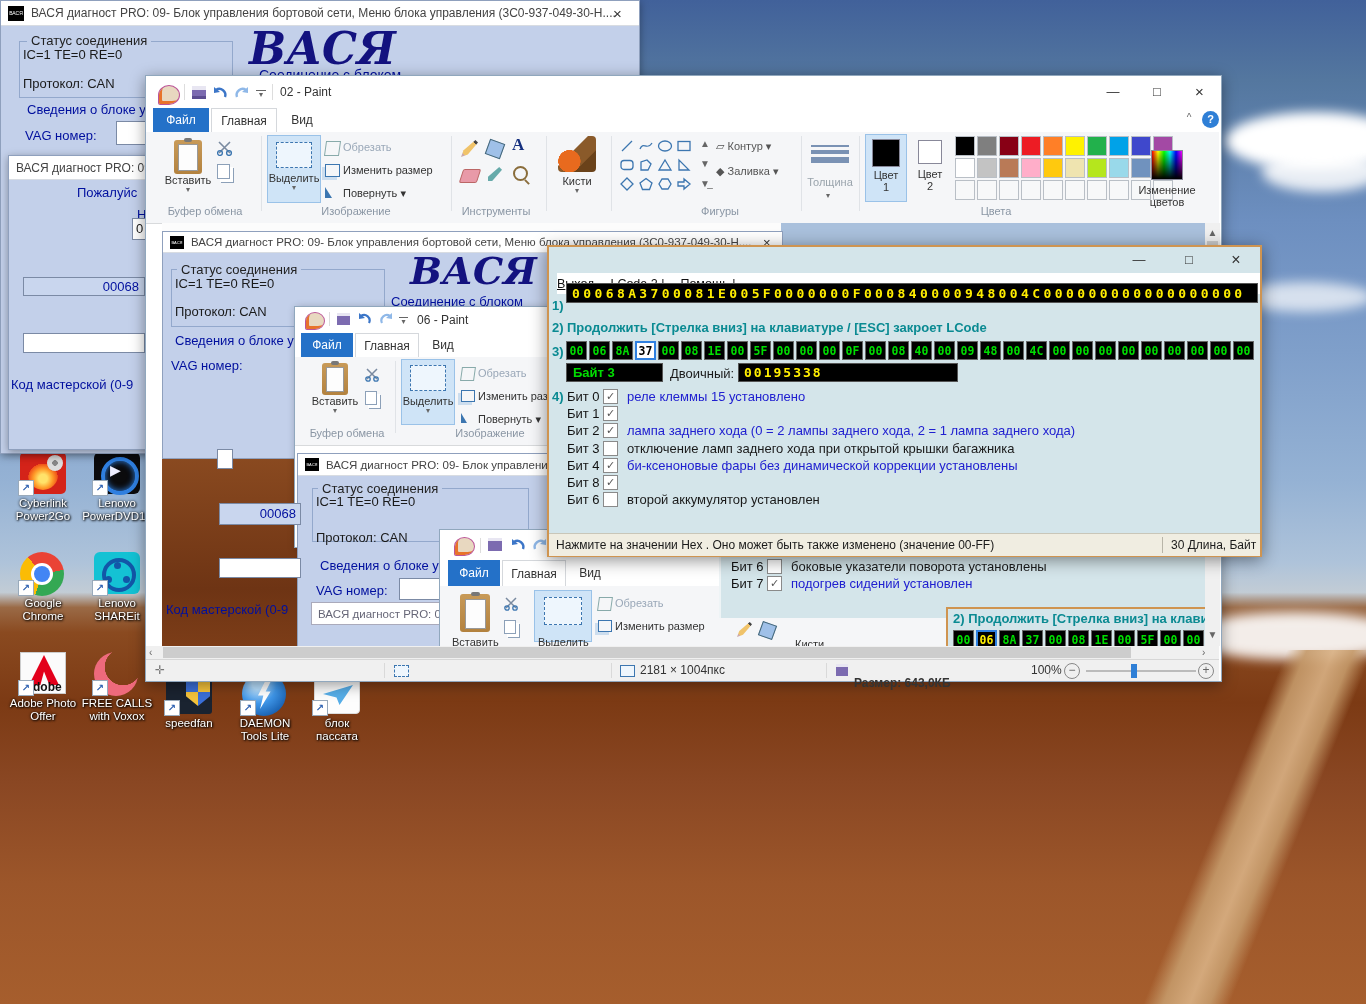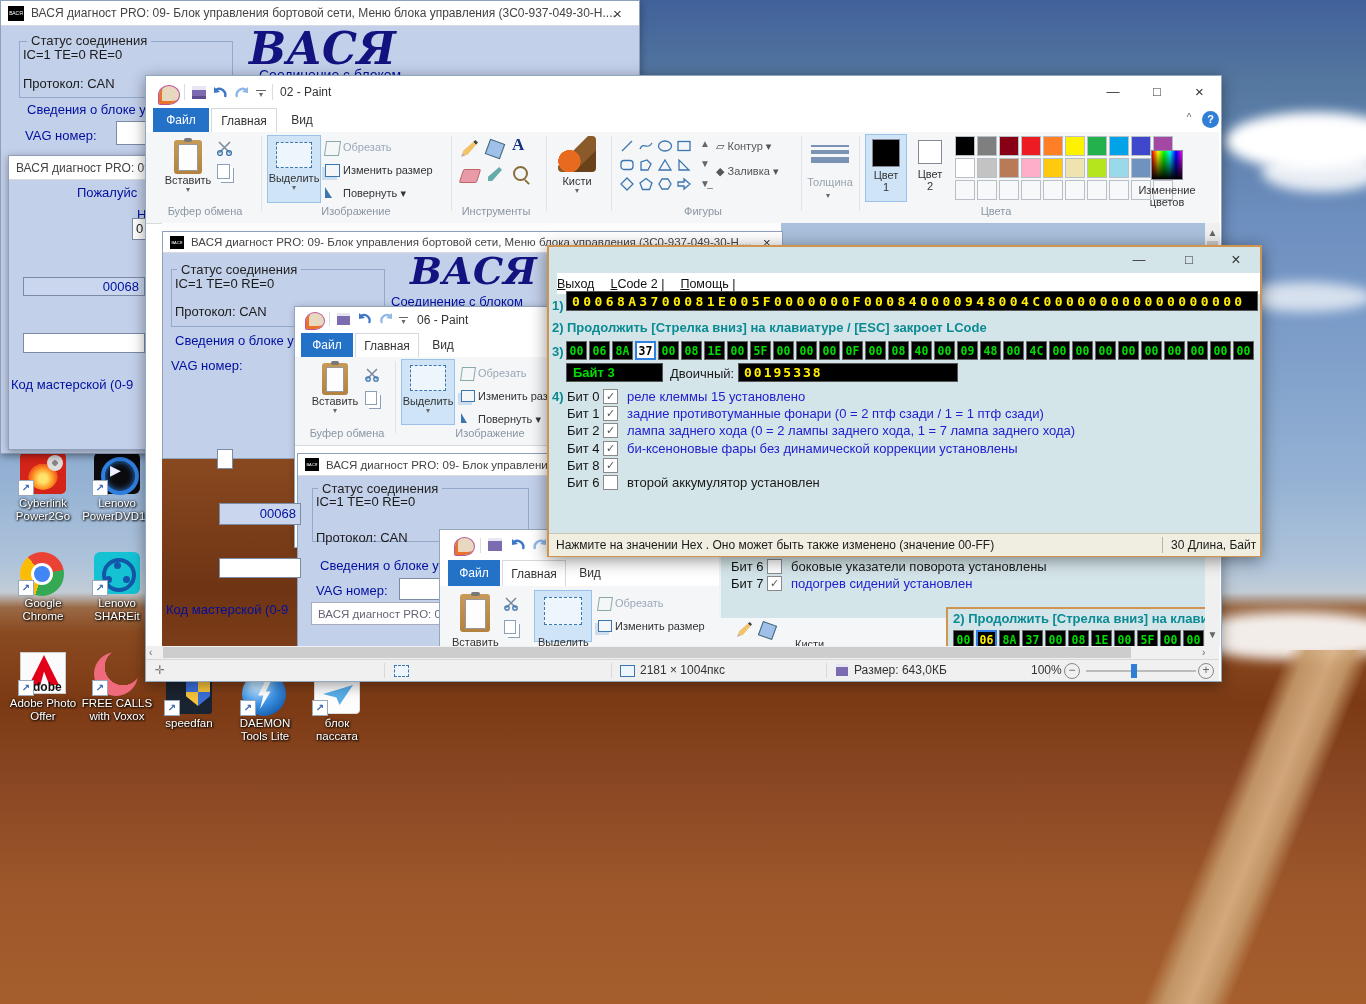--- a/index.html
+++ b/index.html
@@ -360,21 +360,21 @@
             <svg width="16" height="16">
               <path d="M2 6 L8 6 L8 3 L14 8 L8 13 L8 10 L2 10 Z"></path>
             </svg>
           </span>
         </div>
     <div class="abs sarrow" style="left:553px;top:6px;width:12px;">▲</div>
     <div class="abs sarrow" style="left:553px;top:26px;width:12px;">▼</div>
     <div class="abs sarrow" style="left:553px;top:46px;width:12px;">▼̲</div>
     <div class="abs rbtn-label" style="left:570px;top:8px;color:#555;">▱ <span>Контур</span> ▾</div>
     <div class="abs rbtn-label" style="left:570px;top:33px;color:#555;">◆ <span>Заливка</span> ▾</div>
-    <div class="rlabel" style="left:467px;top:73px;width:180px;">Фигуры</div>
+    <div class="rlabel" style="left:484px;top:73px;width:180px;">Фигуры</div>
     <div class="rsep" style="left:655px;"></div>
     <div class="abs thick-ico" style="left:665px;top:10px;width:38px;">
           <div style="height:2px;"></div>
           <div style="height:4px;"></div>
           <div style="height:6px;"></div>
         </div>
     <div class="abs rbtn-label" style="left:660px;top:44px;width:48px;color:#9aa4ac;">Толщина</div>
     <div class="abs caret" style="left:680px;top:60px;">▾</div>
     <div class="rsep" style="left:713px;"></div>
     <div class="abs hl" style="left:719px;top:2px;width:42px;height:68px;text-align:center;">
@@ -445,21 +445,21 @@
   </div>
   <div class="statusbar" style="left:0;top:583px;width:1073px;height:21px;">
     <div class="abs" style="left:9px;top:3px;color:#777;font-weight:bold;">✛</div>
     <div class="ssep" style="left:238px;"></div>
     <div class="abs sel-ico" style="left:248px;top:5px;width:13px;height:10px;"></div>
     <div class="ssep" style="left:465px;"></div>
     <div class="abs sel-ico" style="left:474px;top:5px;width:13px;height:10px;border-style:solid;"></div>
     <div class="abs" style="left:494px;top:3px;">2181 × 1004пкс</div>
     <div class="ssep" style="left:680px;"></div>
     <div class="abs" style="left:690px;top:4px;width:12px;height:12px;background:#7c6bb0;box-shadow:inset 0 3px 0 #e8e6f2;"></div>
-    <div class="abs" style="left:708px;top:3px;">Размер: 643,0КБ</div>
+    <div class="abs" style="left:708px;top:16px;font-weight:bold;">Размер: 643,0КБ</div>
     <div class="ssep" style="left:903px;"></div>
     <div class="abs" style="left:885px;top:3px;">100%</div>
     <div class="abs" style="left:918px;top:3px;width:14px;height:14px;border:1px solid #888;border-radius:50%;text-align:center;line-height:12px;color:#666;">−</div>
     <div class="abs" style="left:940px;top:10px;width:110px;height:2px;background:#bbb;"></div>
     <div class="abs" style="left:985px;top:4px;width:6px;height:14px;background:#2f7fd6;"></div>
     <div class="abs" style="left:1052px;top:3px;width:14px;height:14px;border:1px solid #888;border-radius:50%;text-align:center;line-height:12px;color:#666;">+</div>
   </div>
 
   <div class="abs" style="left:16px;top:147px;width:1043px;height:423px;overflow:hidden;background:#fcfcfc;">
     <div class="abs" style="left:619px;top:0;width:424px;height:23px;background:#a9c0dc;"></div>
@@ -625,21 +625,21 @@
   <div class="abs glyph-btn" style="left:575px;top:5px;width:30px;">—</div>
   <div class="abs glyph-btn" style="left:625px;top:5px;width:30px;">□</div>
   <div class="abs glyph-btn" style="left:672px;top:4px;width:30px;font-size:16px;">×</div>
   <div id="lcode-menu" class="abs" style="left:8px;top:26px;right:0;height:21px;background:#fff;display:flex;align-items:center;font-size:12.5px;">
         <span class="menu-item"><u>В</u>ыход</span>
         <span class="menu-item"><u>L</u>Code 2 |</span>
         <span class="menu-item"><u>П</u>омощь |</span>
       </div>
 
   <div class="abs teal" style="left:3px;top:51px;">1)</div>
-  <div class="hexfield abs" style="left:17px;top:44px;width:692px;height:20px;letter-spacing:3.4px;">00068A3700081E005F0000000F000840000948004C000000000000000000</div>
+  <div class="hexfield abs" style="left:17px;top:36px;width:692px;height:20px;letter-spacing:3.4px;">00068A3700081E005F0000000F000840000948004C000000000000000000</div>
 
   <div class="abs teal" style="left:3px;top:73px;">2)</div>
   <div class="abs teal" style="left:18px;top:73px;white-space:nowrap;">Продолжить [Стрелка вниз] на клавиатуре / [ESC] закроет LCode</div>
 
   <div class="abs teal" style="left:3px;top:97px;">3)</div>
   <div id="lcode-bytes" class="abs" style="left:17px;top:94px;display:flex;gap:2px;">
         <span class="bytebox">00</span>
         <span class="bytebox">06</span>
         <span class="bytebox">8A</span>
         <span class="bytebox sel">37</span>
@@ -678,26 +678,30 @@
   <div class="abs teal" style="left:3px;top:142px;">4)</div>
   <div id="lcode-bits" class="abs" style="left:18px;top:141px;">
         <div class="bitrow on">
           <span class="blab">Бит 0</span>
           <span class="cb">✓</span>
           <span class="btxt">реле клеммы 15 установлено</span>
         </div>
         <div class="bitrow on">
           <span class="blab">Бит 1</span>
           <span class="cb">✓</span>
-          <span class="btxt">задние противотуманные фонари (0 = 2 птф сзади / 1 = 1 птф сзади)</span>
         </div>
         <div class="bitrow on">
           <span class="blab">Бит 2</span>
           <span class="cb">✓</span>
-          <span class="btxt">лампа заднего хода (0 = 2 лампы заднего хода, 1 = 7 лампа заднего хода)</span>
+          <span class="btxt">лампа заднего хода (0 = 2 лампы заднего хода, 2 = 1 лампа заднего хода)</span>
+        </div>
+        <div class="bitrow">
+          <span class="blab">Бит 3</span>
+          <span class="cb"></span>
+          <span class="btxt">отключение ламп заднего хода при открытой крышки багажника</span>
         </div>
         <div class="bitrow on">
           <span class="blab">Бит 4</span>
           <span class="cb">✓</span>
           <span class="btxt">би-ксеноновые фары без динамической коррекции установлены</span>
         </div>
         <div class="bitrow on">
           <span class="blab">Бит 8</span>
           <span class="cb">✓</span>
         </div>

